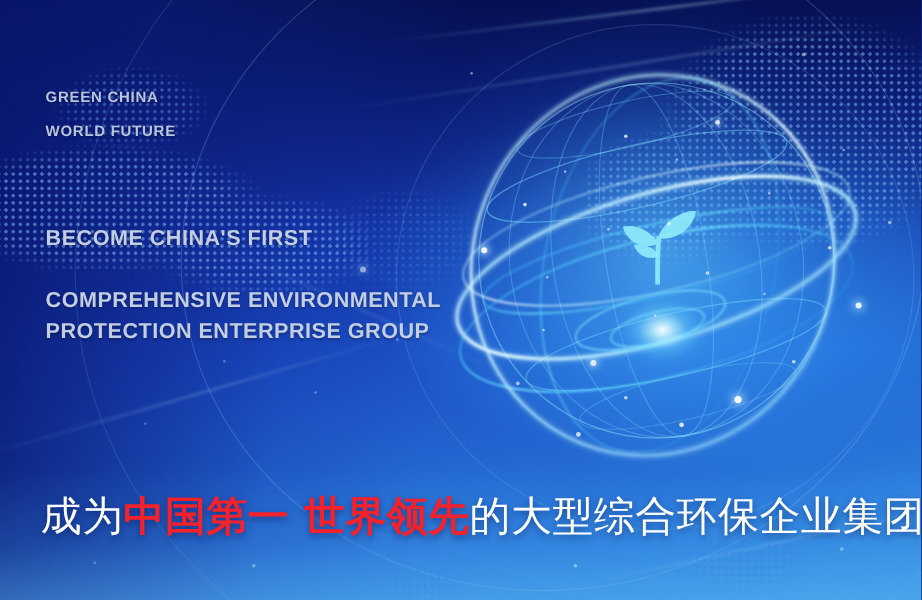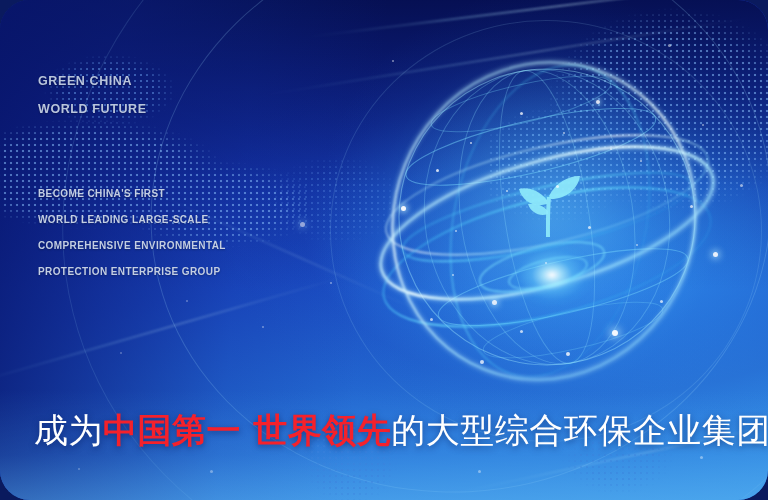--- a/index.html
+++ b/index.html
@@ -7,21 +7,20 @@
     padding: 0;
     background: #0a1a5e;
   }
   #banner {
     position: relative;
     width: 768px;
     height: 500px;
     overflow: hidden;
     font-family: "Liberation Sans", "DejaVu Sans", sans-serif;
     background: #1232a8;
-    border-radius: 30px;
   }
 
   
   .bg-base {
     position: absolute;
     inset: 0;
     background:
       radial-gradient(ellipse 70% 60% at 78% 46%, #2f8ff0 0%, rgba(47,143,240,0.55) 28%, rgba(28,86,200,0.15) 55%, rgba(0,0,0,0) 72%),
       linear-gradient(170deg, #0c1f7e 0%, #11269a 16%, #1535ae 34%, #1a49c0 52%, #2265cf 70%, #2f84e0 86%, #3b9bea 100%);
   }
@@ -154,21 +153,21 @@
     white-space: nowrap;
     text-shadow: 0 1px 2px rgba(0,0,0,0.28);
   }
   .eyebrow.l1 { top: 74px; }
   .eyebrow.l2 { top: 102px; }
 
   .claim {
     position: absolute;
     left: 38px;
     color: #c3cee2;
-    font-size: 10px;
+    font-size: 18px;
     font-weight: bold;
     letter-spacing: 0.4px;
     white-space: nowrap;
     text-shadow: 0 1px 2px rgba(0,0,0,0.28);
   }
   .claim.c1 { top: 188px; }
   .claim.c2 { top: 214px; }
   .claim.c3 { top: 240px; }
   .claim.c4 { top: 266px; }
 
@@ -333,19 +332,18 @@
     <div class="dot" style="left:478px;top:470px;width:3px;height:3px;opacity:.4"></div>
     <div class="dot" style="left:700px;top:456px;width:3px;height:3px;opacity:.4"></div>
     <div class="dot" style="left:392px;top:60px;width:2px;height:2px;opacity:.5"></div>
     <div class="dot" style="left:668px;top:44px;width:3px;height:3px;opacity:.5"></div>
   </div>
 
   <div class="eyebrow l1">GREEN CHINA</div>
   <div class="eyebrow l2">WORLD FUTURE</div>
 
   <div class="claim c1">BECOME CHINA'S FIRST</div>
-  <div class="claim c2">WORLD LEADING LARGE-SCALE</div>
   <div class="claim c4">PROTECTION ENTERPRISE GROUP</div>
   <div class="claim c3">COMPREHENSIVE ENVIRONMENTAL</div>
 
   <div class="headline h2"><span>成为</span><span class="hl-red">中国第一 世界领先</span><span>的大型综合环保企业集团</span></div>
 
 </div>
 
 </body></html>

